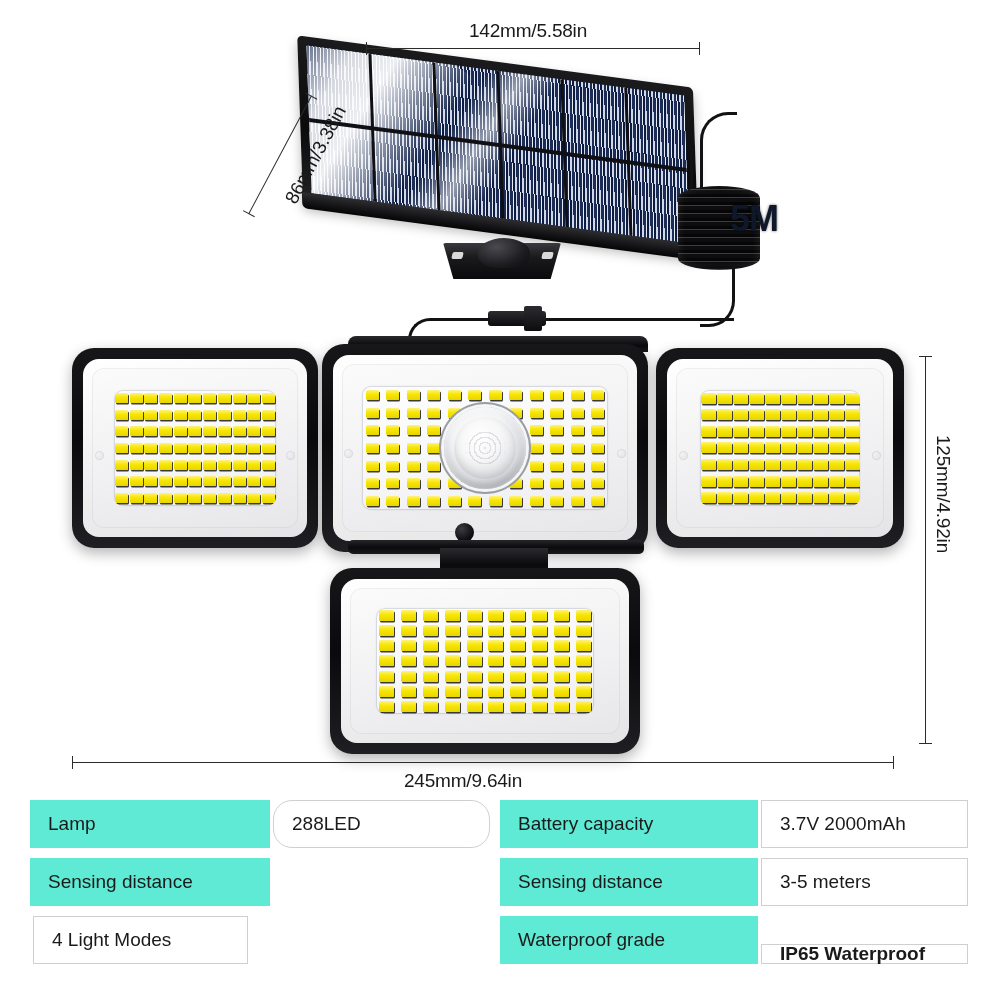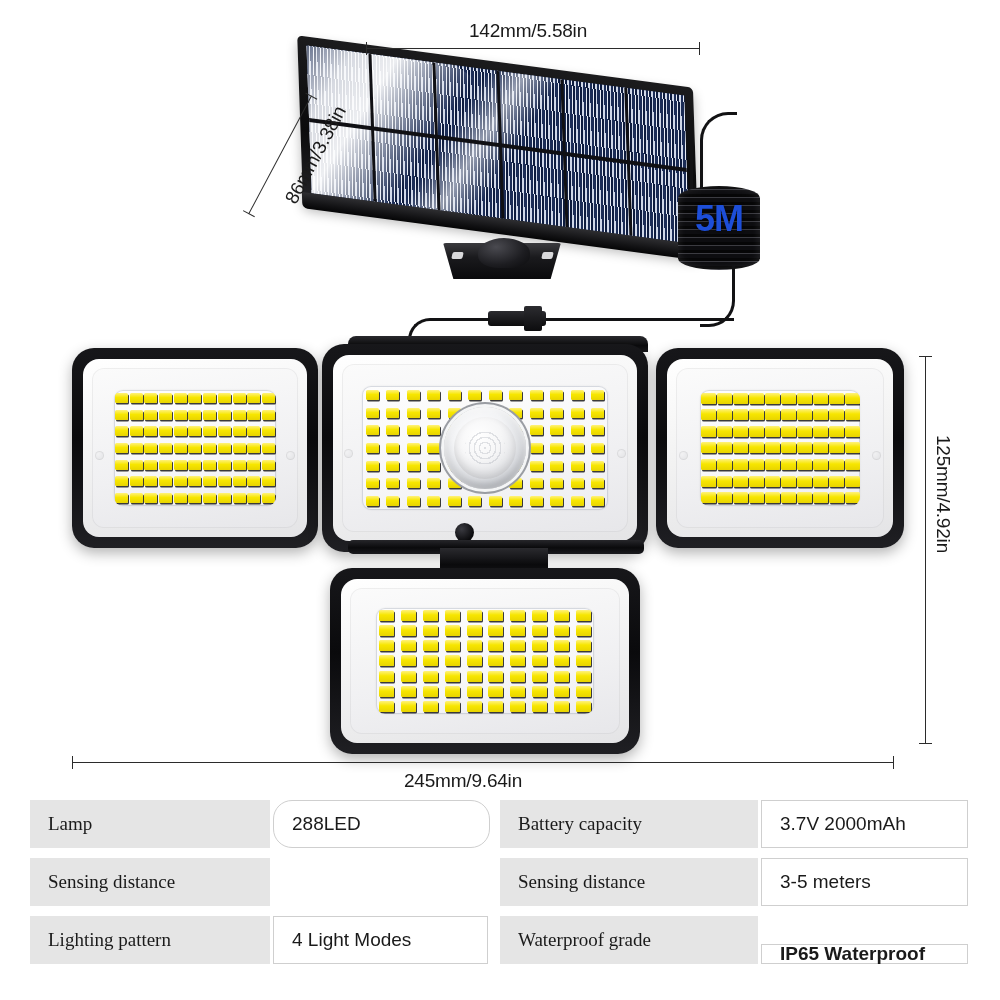--- a/index.html
+++ b/index.html
@@ -170,25 +170,25 @@
       repeating-linear-gradient(180deg,
         #060607 0px, #060607 3px,
         #3b3b41 3px, #3b3b41 4.5px,
         #0d0d10 4.5px, #0d0d10 8px);
     border-radius: 42px / 12px;
     box-shadow: inset 0 0 10px rgba(255,255,255,.12);
   }
   .coil-label {
     position: absolute;
     left: 678px; top: 198px;
-    width: 82px;
-    text-align: center;
+    width: 100px;
+    text-align: right;
     font-size: 36px;
     font-weight: bold;
-    color: #1d4ed8;
+    color: #0f172a;
     letter-spacing: -1px;
     text-shadow: 0 0 3px rgba(0,0,0,.6);
   }
   .connector {
     position: absolute;
     background: linear-gradient(180deg, #2c2c30 0%, #0c0c0e 100%);
     border-radius: 3px;
   }
 
   
@@ -298,28 +298,27 @@
     display: flex;
     flex-direction: column;
     gap: 10px;
   }
   .spec-row {
     display: flex;
     align-items: stretch;
     height: 48px;
   }
   .spec-label {
-    background: #e5e5e5;
+    background: #5eead4;
     display: flex;
     align-items: center;
     padding-left: 18px;
     font-size: 19px;
     color: #1a1a1a;
     box-sizing: border-box;
-    font-family: Liberation Serif, serif;
   }
   .spec-value {
     background: #ffffff;
     border: 1px solid #cfcfcf;
     display: flex;
     align-items: center;
     padding-left: 18px;
     font-size: 19px;
     color: #1a1a1a;
     box-sizing: border-box;
@@ -751,21 +750,20 @@
 <div id="spec-tables">
   <div class="spec-table" id="table-left" style="left:30px; width:460px;">
       <div class="spec-row">
         <div class="spec-label" style="width: 240px;">Lamp</div>
         <div class="spec-value" style="width: 217px; border-radius: 19px;">288LED</div>
       </div>
       <div class="spec-row">
         <div class="spec-label" style="width: 240px;">Sensing distance</div>
       </div>
       <div class="spec-row">
-        <div class="spec-label" style="width: 240px;">Lighting pattern</div>
         <div class="spec-value" style="width: 215px;">4 Light Modes</div>
       </div>
     </div>
   <div class="spec-table" id="table-right" style="left:500px; width:470px;">
       <div class="spec-row">
         <div class="spec-label" style="width: 258px;">Battery capacity</div>
         <div class="spec-value" style="width: 207px;">3.7V 2000mAh</div>
       </div>
       <div class="spec-row">
         <div class="spec-label" style="width: 258px;">Sensing distance</div>

